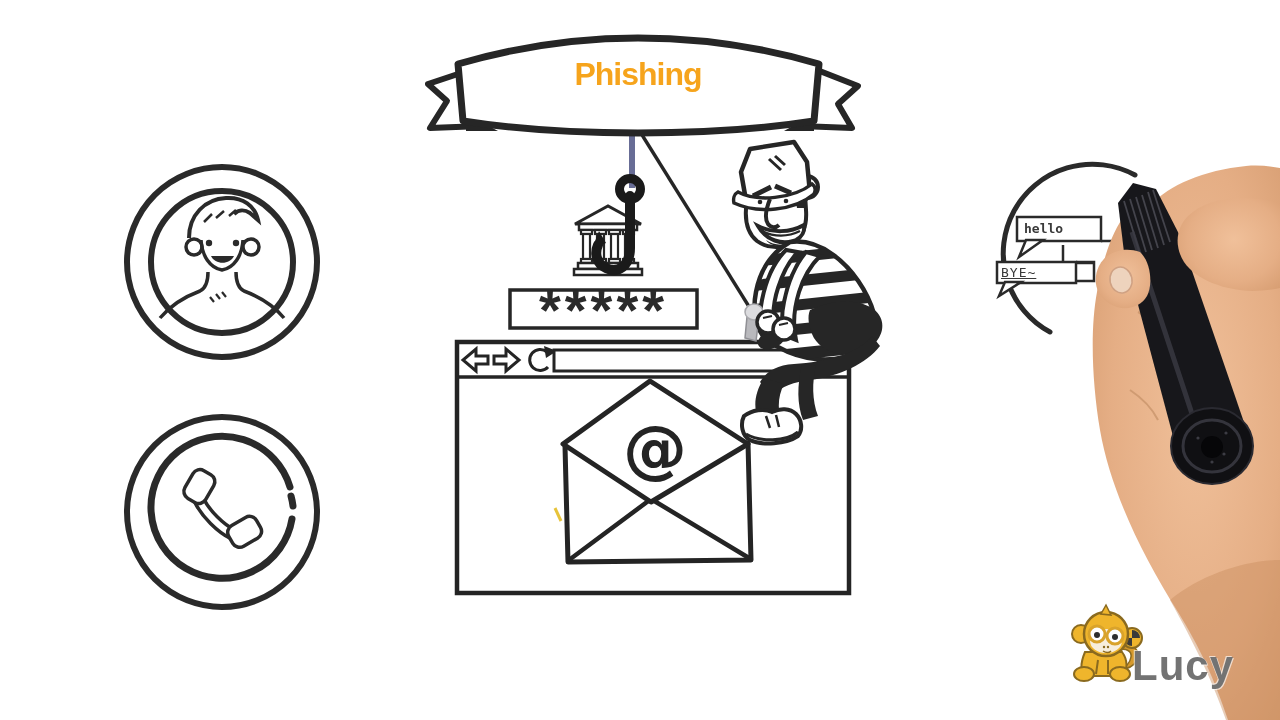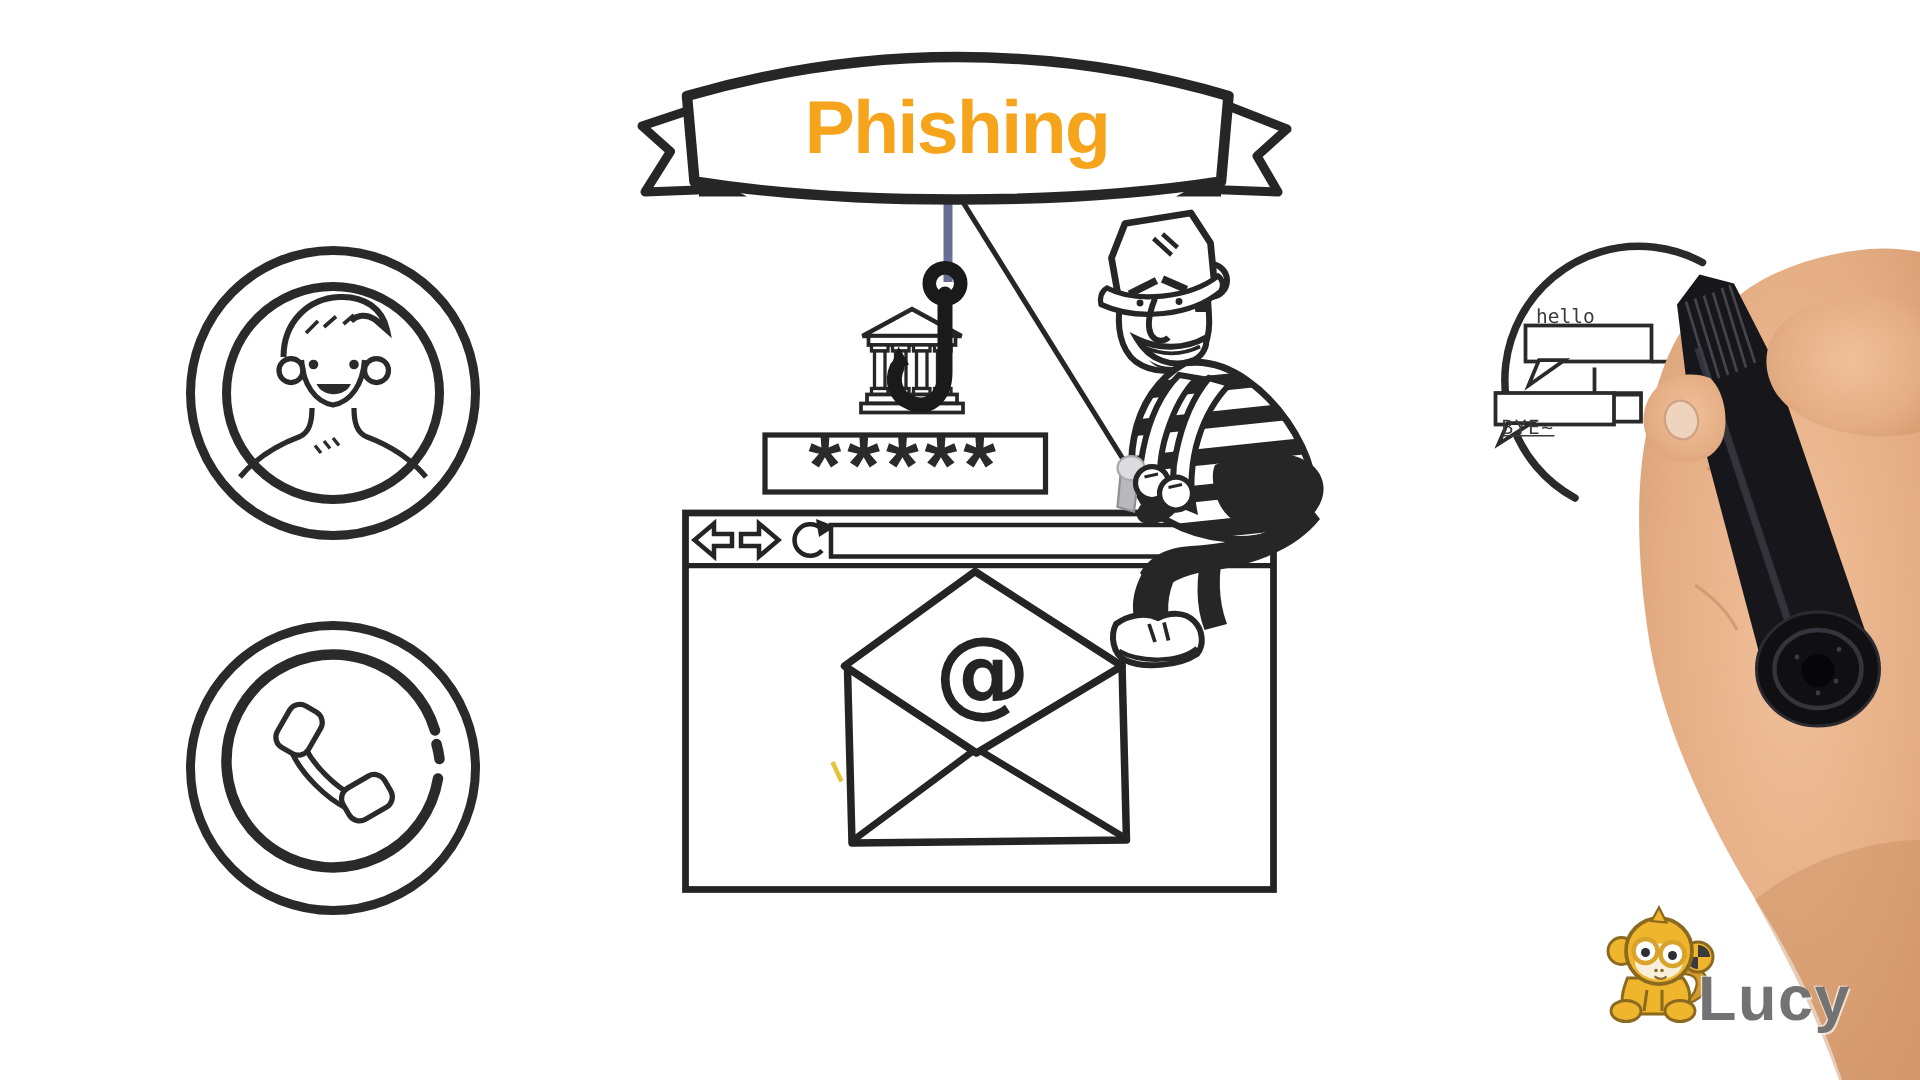--- a/index.html
+++ b/index.html
@@ -1,28 +1,28 @@
 <!DOCTYPE html>
 <html><head>
 <meta charset="utf-8">
 <style>
   html,body{margin:0;padding:0;background:#ffffff;}
   .stage{position:relative;width:1280px;height:720px;background:#ffffff;overflow:hidden;
          font-family:"Liberation Sans",sans-serif;}
   .stage svg.art{position:absolute;left:0;top:0;z-index:1;}
   .txt{position:absolute;z-index:2;white-space:nowrap;}
   .banner-title{left:488px;top:56px;width:300px;text-align:center;
-    font-size:50px;font-weight:bold;letter-spacing:-1px;color:#F6A41C;}
+    font-size:32px;font-weight:bold;letter-spacing:-1px;color:#F6A41C;}
   .password-text{left:510px;top:282px;width:187px;text-align:center;
     font-size:56px;font-weight:bold;letter-spacing:4px;line-height:56px;color:#2a2a2a;}
   .at-symbol{left:613px;top:412px;width:84px;text-align:center;
     font-size:64px;font-weight:bold;color:#242424;font-family:"DejaVu Sans",sans-serif;}
   .msg{font-family:"DejaVu Sans Mono",monospace;color:#3a3a3a;font-size:13px;}
-  .msg-hello{left:1024px;top:204px;}
-  .msg-bye{left:1001px;top:278px;letter-spacing:1px;text-decoration:underline;}
+  .msg-hello{left:1024px;top:221px;font-weight:bold;}
+  .msg-bye{left:1001px;top:265px;letter-spacing:1px;text-decoration:underline;}
   .brand-text{left:1132px;top:642px;font-size:42px;font-weight:bold;color:#737373;
     letter-spacing:1px;
     text-shadow:1px 1px 0 rgba(255,255,255,.65),-1px -1px 0 rgba(255,255,255,.65);}
 </style>
 </head>
 <body>
 
 <div class="stage">
 
 <svg class="art" width="1280" height="720" viewBox="0 0 1280 720">

